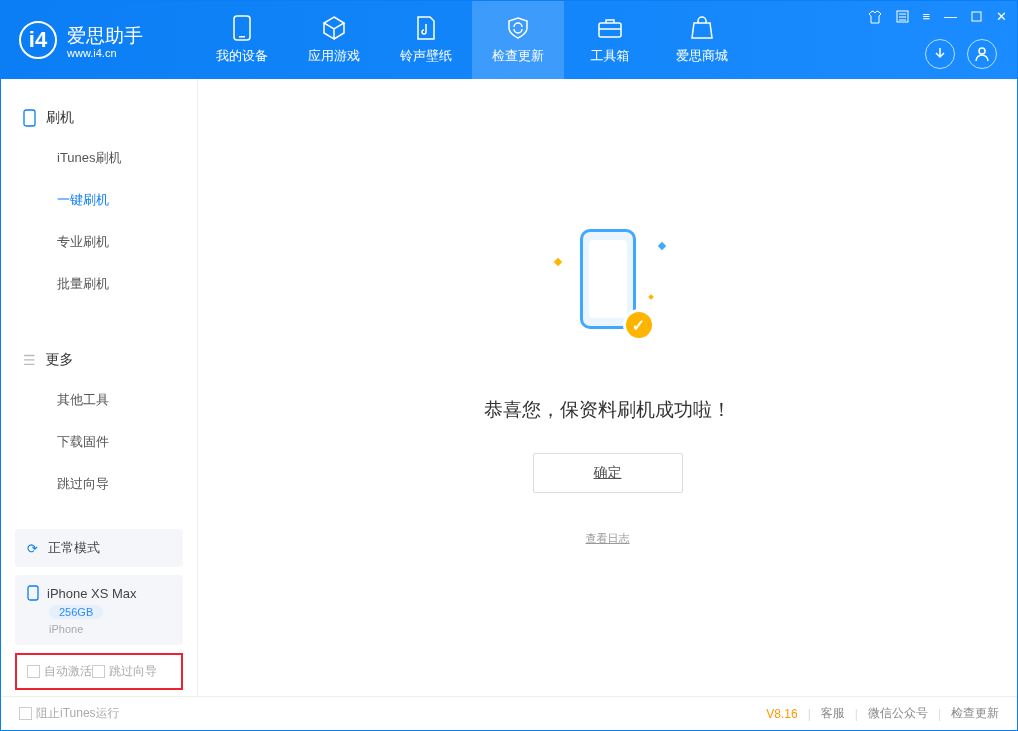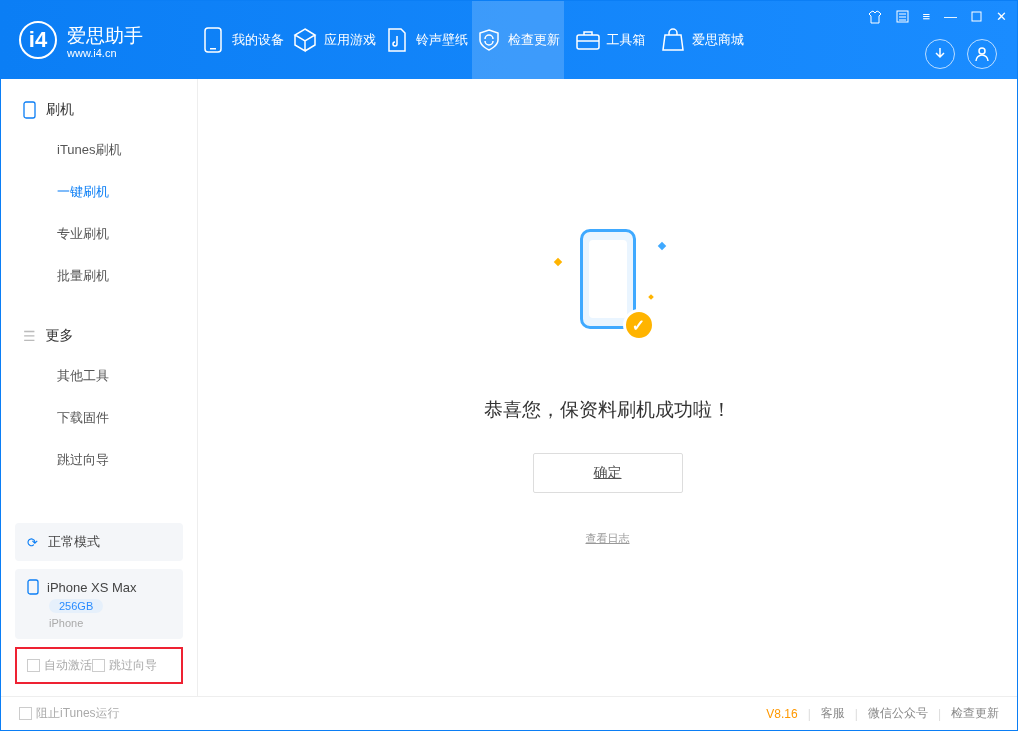--- a/index.html
+++ b/index.html
@@ -7,32 +7,32 @@
 
 
 .header { height: 78px; background: linear-gradient(to right, #0b7ef5, #1a8cff); display: flex; align-items: center; position: relative; }
 .logo-wrap { display: flex; align-items: flex-end; padding: 0 18px; min-width: 195px; }
 .logo-badge { width: 38px; height: 38px; border: 2.5px solid #fff; border-radius: 50%; display: flex; align-items: center; justify-content: center; color: #fff; font-size: 22px; font-weight: bold; margin-right: 10px; }
 .logo-text { color: #fff; }
 .logo-title { font-size: 19px; font-weight: 500; line-height: 1.1; }
 .logo-sub { font-size: 11px; line-height: 1.1; }
 
 .tabs { display: flex; height: 100%; }
-.tab { width: 92px; display: flex; flex-direction: row; align-items: center; justify-content: center; color: #fff; cursor: pointer; font-size: 13px; gap: 6px; }
+.tab { width: 92px; display: flex; flex-direction: column; align-items: center; justify-content: center; color: #fff; cursor: pointer; font-size: 13px; gap: 6px; }
 .tab.active { background: rgba(255,255,255,0.18); }
 .tab-icon { width: 26px; height: 26px; display: flex; align-items: center; justify-content: center; }
 
 .win-controls { position: absolute; top: 8px; right: 10px; display: flex; gap: 14px; color: #fff; font-size: 13px; align-items: center; }
 .header-circles { position: absolute; right: 20px; bottom: 10px; display: flex; gap: 12px; }
 .circle-btn { width: 30px; height: 30px; border: 1.5px solid rgba(255,255,255,0.7); border-radius: 50%; display: flex; align-items: center; justify-content: center; color: #fff; cursor: pointer; }
 
 
 .body { display: flex; height: calc(731px - 78px - 34px - 2px); }
 .sidebar { width: 197px; border-right: 1px solid #eee; display: flex; flex-direction: column; }
-.side-section { padding: 8px 0; }
+.side-section { padding: 16px 0; }
 .side-head { display: flex; align-items: center; gap: 10px; padding: 14px 22px 10px; color: #333; font-size: 14px; font-weight: 500; }
 .side-head .h-icon { color: #0b7ef5; }
 .side-item { padding: 12px 22px 12px 56px; font-size: 13px; color: #555; cursor: pointer; }
 .side-item.active { color: #0b7ef5; }
 
 .side-bottom { margin-top: auto; }
 .mode-card, .device-card { margin: 8px 14px; padding: 10px 12px; background: #f4f6f9; border-radius: 4px; font-size: 13px; display: flex; align-items: center; gap: 10px; color: #444; }
 .device-card { flex-direction: column; align-items: flex-start; gap: 4px; }
 .device-card .dev-row { display: flex; align-items: center; gap: 8px; }
 .storage-pill { background: #e6f0fb; color: #2a8cff; padding: 1px 10px; border-radius: 10px; font-size: 11px; margin-left: 22px; }

